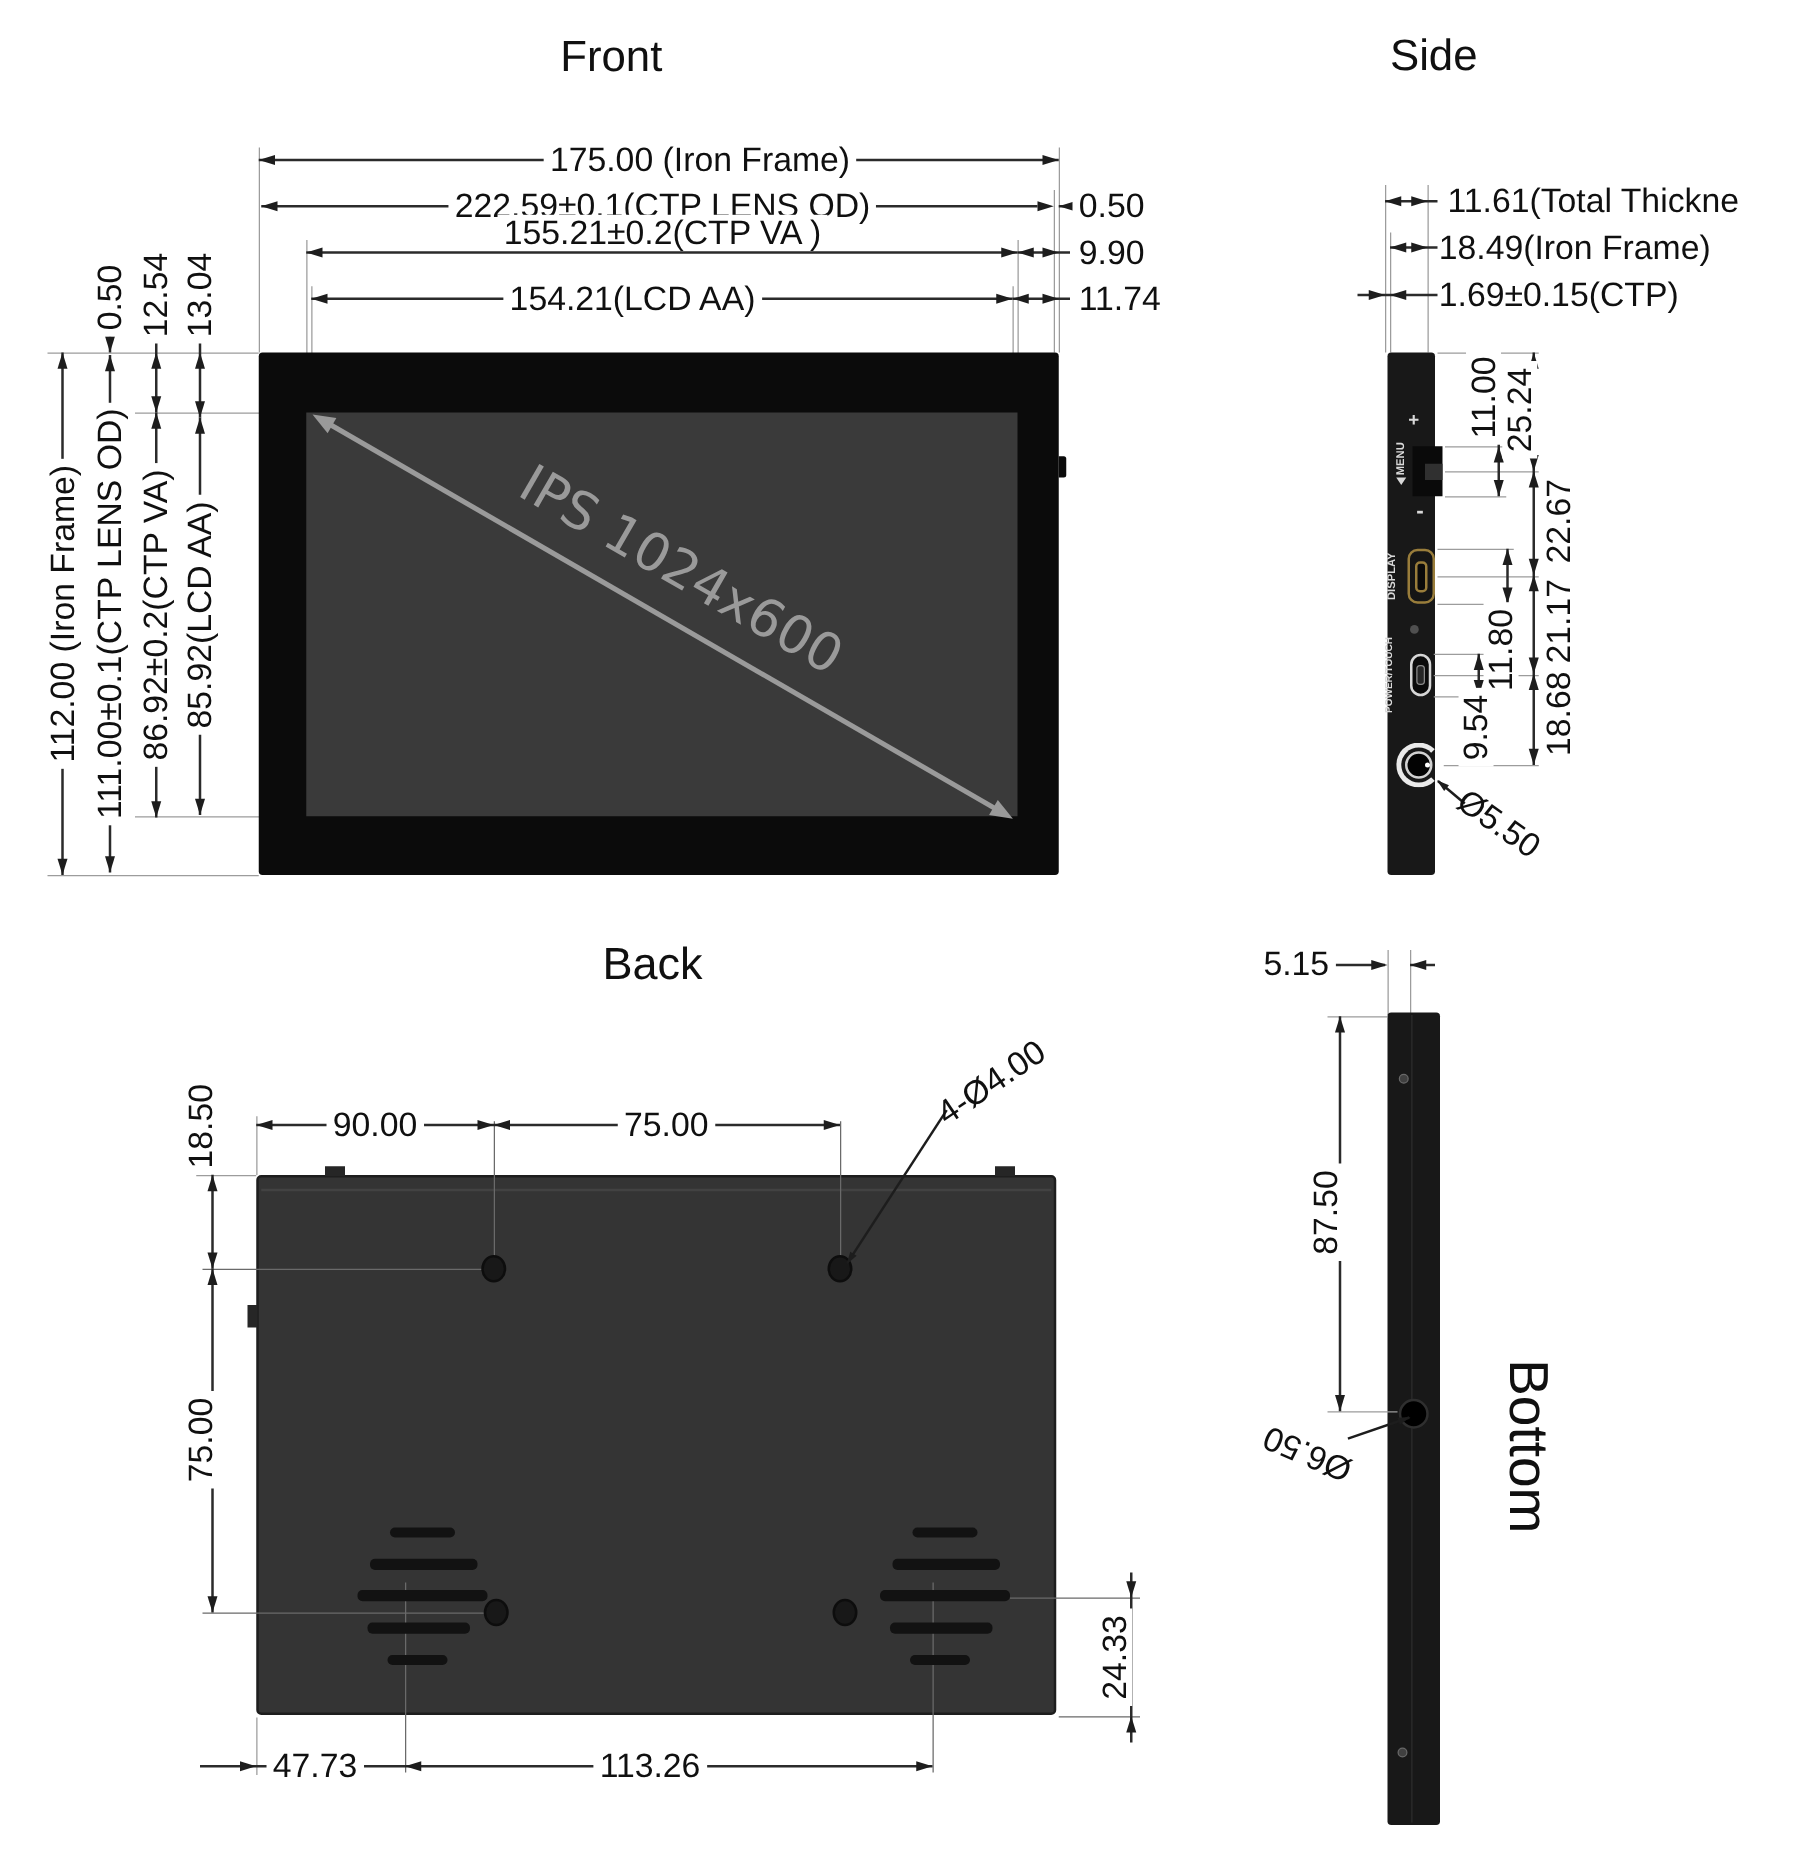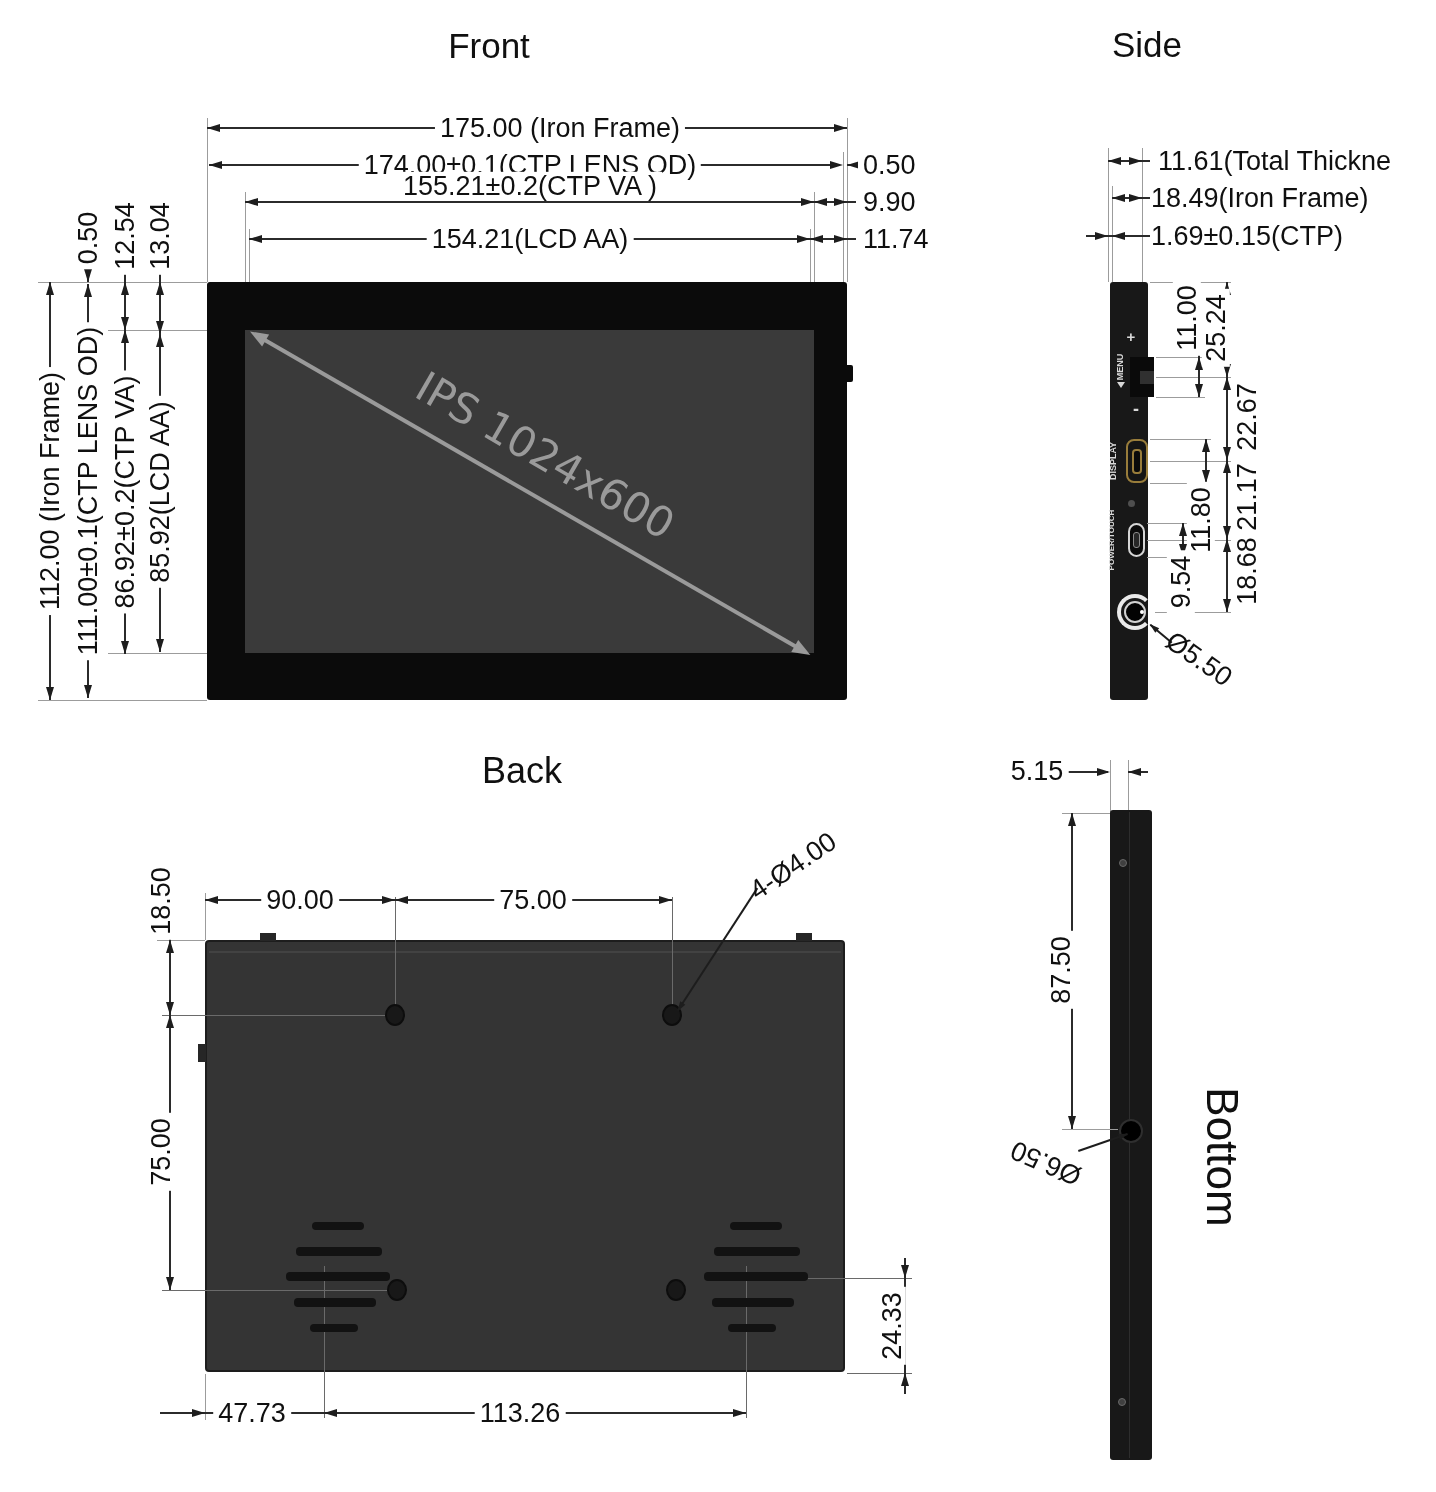--- a/index.html
+++ b/index.html
@@ -66,39 +66,39 @@
   <i class="hl" style="left:207px;top:127px;width:640px"></i>
   <i class="ar l" style="left:207px;top:124px"></i>
   <i class="ar r" style="left:834px;top:124px"></i>
   <span class="lbl" style="left:560px;top:128px">175.00 (Iron Frame)</span>
 
   <i class="hl" style="left:209px;top:164px;width:621px"></i>
   <i class="hl" style="left:847px;top:164px;width:12px"></i>
   <i class="ar l" style="left:209px;top:161px"></i>
   <i class="ar r" style="left:830px;top:161px"></i>
   <i class="ar l" style="left:847px;top:161px"></i>
-  <span class="lbl" style="left:530px;top:165px">174.00±0.1(CTP LENS OD)</span>
+  <span class="lbl" style="left:530px;top:165px">222.59±0.1(CTP LENS OD)</span>
   <span class="lbl s" style="left:858px;top:165px">0.50</span>
 
   <i class="hl" style="left:245px;top:201px;width:569px"></i>
   <i class="hl" style="left:814px;top:201px;width:42px"></i>
   <i class="ar l" style="left:245px;top:198px"></i>
   <i class="ar r" style="left:801px;top:198px"></i>
   <i class="ar l" style="left:814px;top:198px"></i>
   <i class="ar r" style="left:834px;top:198px"></i>
   <span class="lbl" style="left:530px;top:186px">155.21±0.2(CTP VA )</span>
   <span class="lbl s" style="left:858px;top:202px">9.90</span>
 
   <i class="hl" style="left:249px;top:238px;width:561px"></i>
   <i class="hl" style="left:810px;top:238px;width:46px"></i>
   <i class="ar l" style="left:249px;top:235px"></i>
   <i class="ar r" style="left:797px;top:235px"></i>
   <i class="ar l" style="left:810px;top:235px"></i>
   <i class="ar r" style="left:834px;top:235px"></i>
-  <span class="lbl" style="left:530px;top:239px">154.21(LCD AA)</span>
+  <span class="lbl" style="left:506px;top:239px">154.21(LCD AA)</span>
   <span class="lbl s" style="left:858px;top:239px">11.74</span>
 
   <i class="vl" style="left:49px;top:282px;height:418px"></i>
   <i class="ar u" style="left:46px;top:282px"></i>
   <i class="ar d" style="left:46px;top:687px"></i>
   <span class="lbl v" style="left:50px;top:491px">112.00 (Iron Frame)</span>
 
   <i class="vl" style="left:87px;top:284px;height:414px"></i>
   <i class="ar u" style="left:84px;top:284px"></i>
   <i class="ar d" style="left:84px;top:685px"></i>

